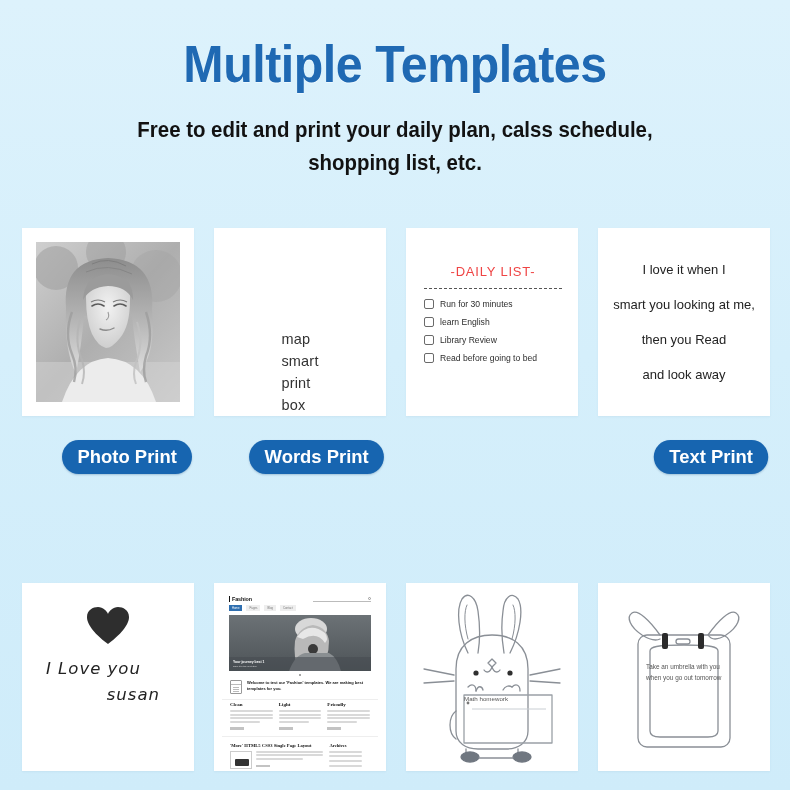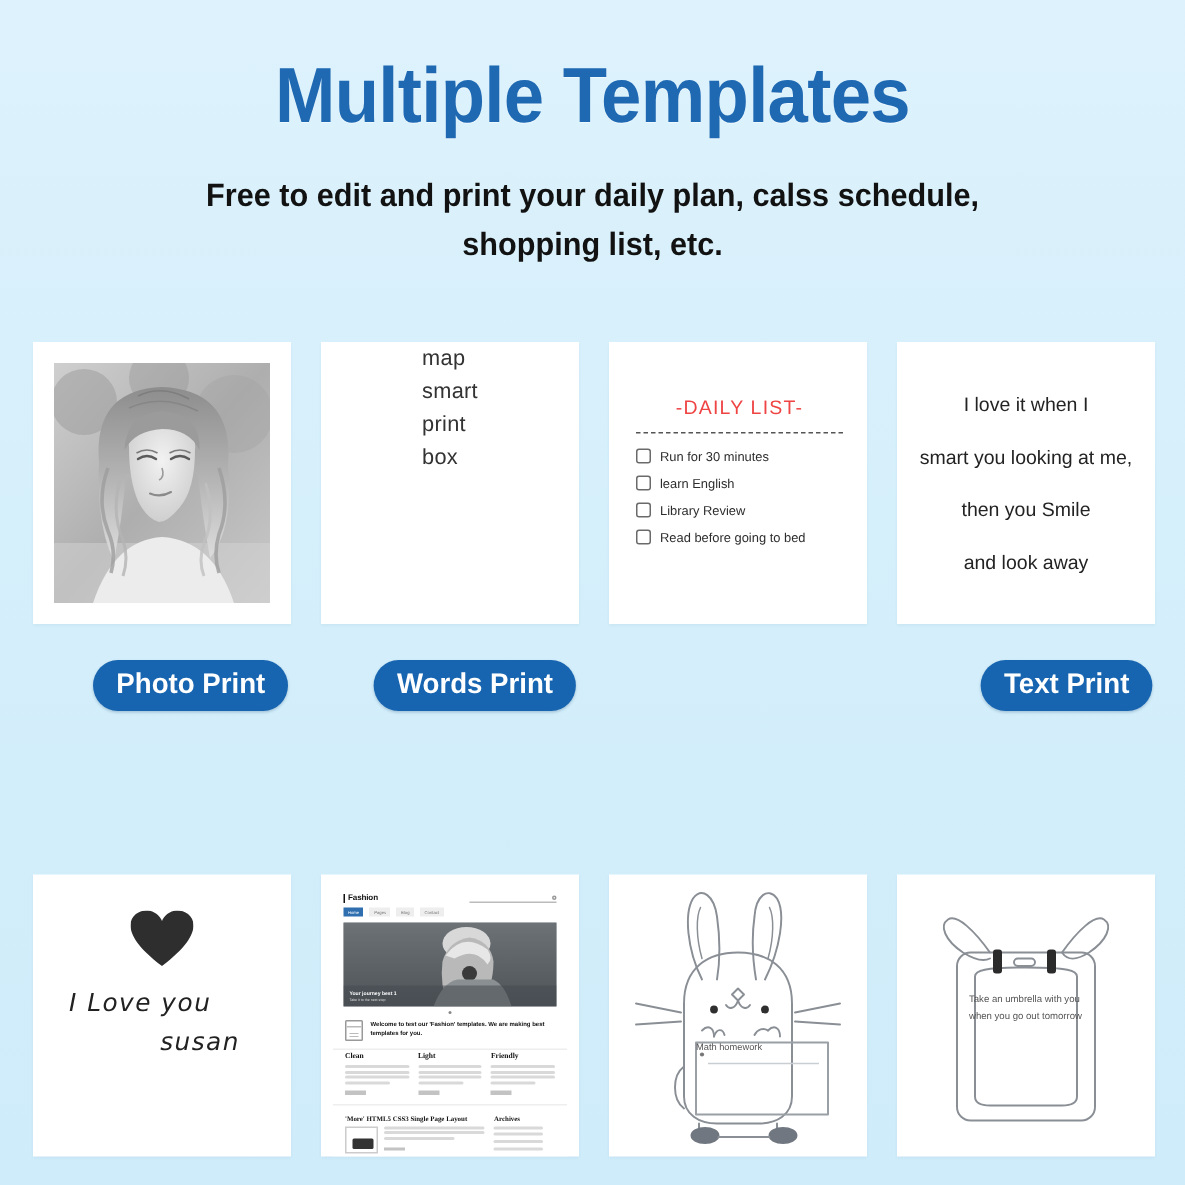--- a/index.html
+++ b/index.html
@@ -79,21 +79,21 @@
     cursor: pointer;
   }
 
   
   .photo-frame { position: absolute; left: 14px; top: 14px; right: 14px; bottom: 14px; overflow: hidden; background:#e8e8e8; }
   .photo-frame svg { display: block; width: 100%; height: 100%; }
 
   
   .words {
     position: absolute; left: 0; right: 0; top: 0; bottom: 0;
-    display: flex; flex-direction: column; align-items: center; justify-content: flex-start;
+    display: flex; flex-direction: column; align-items: center; justify-content: flex-end;
   }
   .words-inner { text-align: left; }
   .words-inner div { font-size: 14.5px; color: #333; line-height: 1.52; letter-spacing: .2px; }
 
   
   .listing { position: absolute; left: 18px; right: 16px; top: 36px; }
   .listing h4 { text-align: center; font-size: 13px; font-weight: normal; color: #ef4444; letter-spacing: .8px; }
   .dashed { margin: 9px 0 10px; border-top: 1.5px dashed #555; height: 0; }
   .todo { display: flex; align-items: center; margin-bottom: 8px; }
   .cbox { width: 10px; height: 10px; border: 1px solid #6a6a6a; border-radius: 2px; flex: 0 0 auto; margin-right: 6px; }
@@ -268,21 +268,21 @@
           </div>
         </div>
       </div>
     </div>
 
     <div class="cell">
       <div class="card">
         <div class="textlines">
           <div>I love it when I</div>
           <div>smart you looking at me,</div>
-          <div>then you Smile</div>
+          <div>then you Read</div>
           <div>and look away</div>
         </div>
       </div>
       <div class="btnwrap">
         <div class="pill">Text Print</div>
       </div>
     </div>
 
     <div class="cell row2">
       <div class="card">

